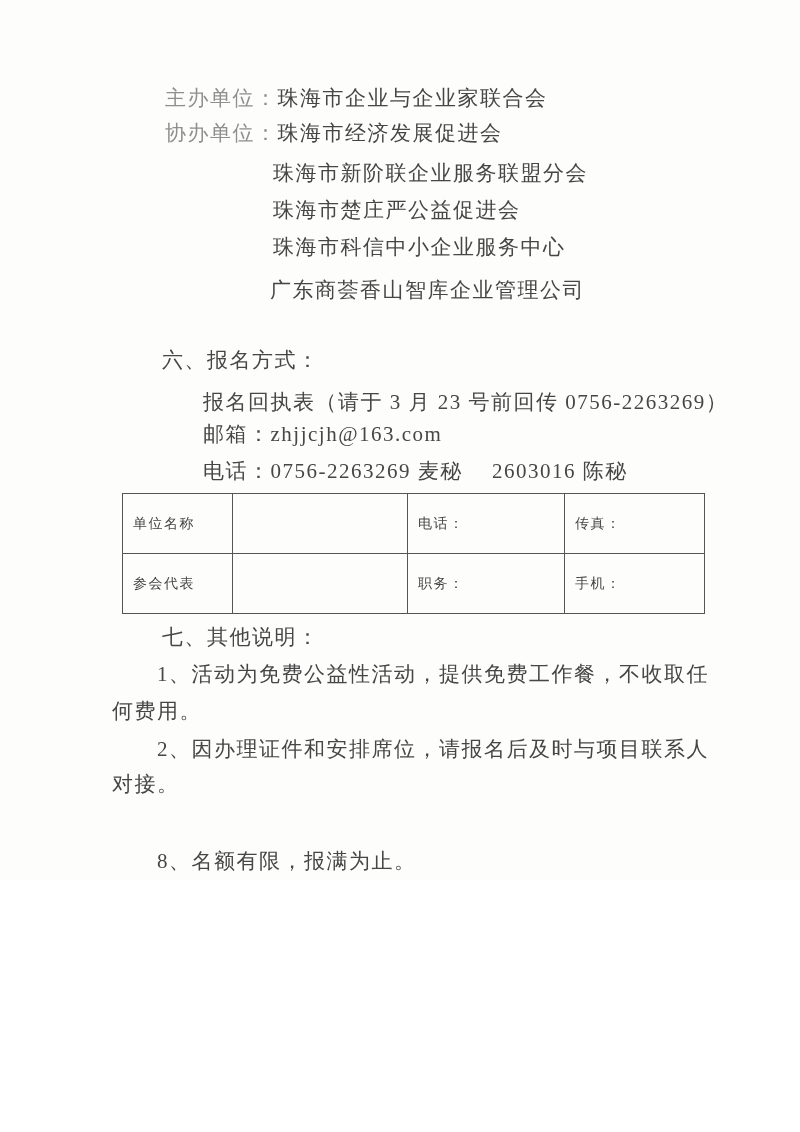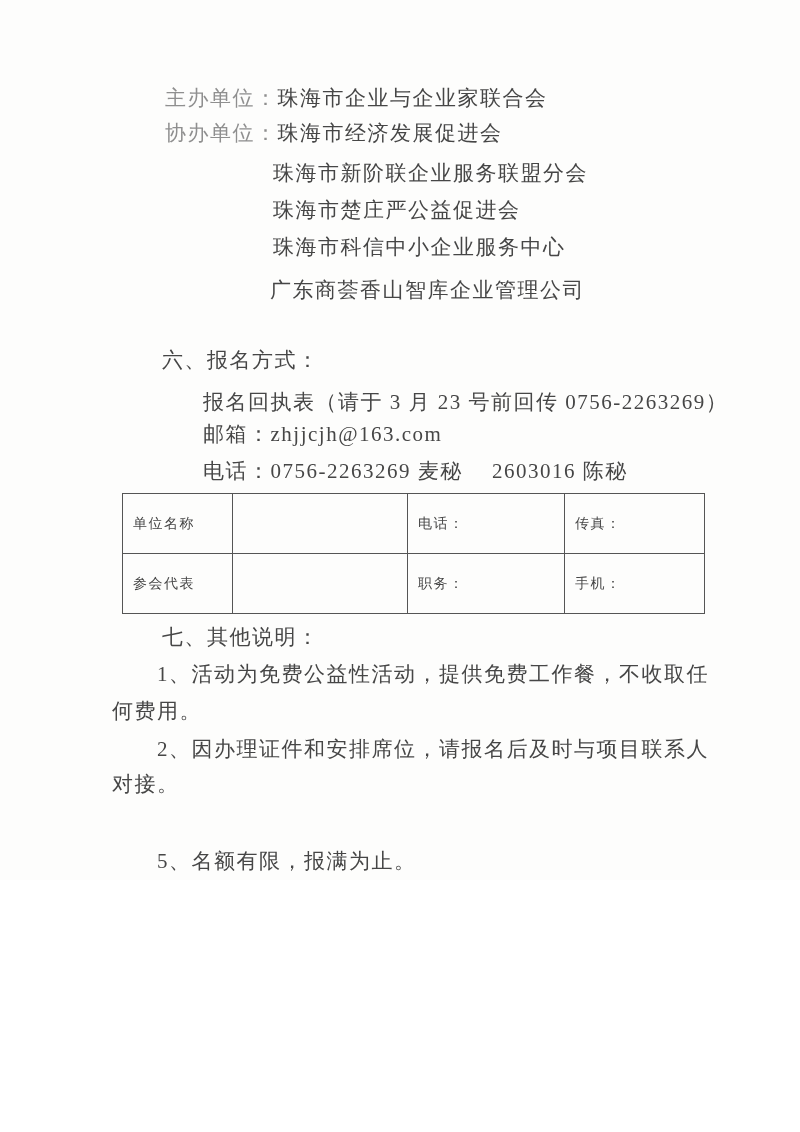--- a/index.html
+++ b/index.html
@@ -97,21 +97,21 @@
       <td>手机：</td>
     </tr>
   </tbody>
     </table>
 
   <div class="line" style="left:162px; top:625px;">七、其他说明：</div>
   <div class="line" style="left:157px; top:662px;">1、活动为免费公益性活动，提供免费工作餐，不收取任</div>
   <div class="line" style="left:112px; top:699px;">何费用。</div>
   <div class="line" style="left:157px; top:737px;">2、因办理证件和安排席位，请报名后及时与项目联系人</div>
   <div class="line" style="left:112px; top:772px;">对接。</div>
-  <div class="line" style="left:157px; top:849px;">5、名额有限，报满为止。</div>
+  <div class="line" style="left:157px; top:849px;">8、名额有限，报满为止。</div>
 
   <div class="line" style="left:432px; top:958px;">珠海市企业与企业家联合会</div>
   <div class="line" style="left:470px; top:1000px;">2026 年 3 月 10 日</div>
 
   <svg class="seal-svg" viewBox="486 889 178 178" aria-hidden="true">
     <defs>
       <path id="sealArc" d="M 523.4 1014.2 A 63 63 0 1 1 626.6 1014.2" fill="none"></path>
       <path id="sealCode" d="M 527 1026 A 70 70 0 0 0 623 1026" fill="none"></path>
     </defs>
     <g transform="rotate(-6 575 978)">

